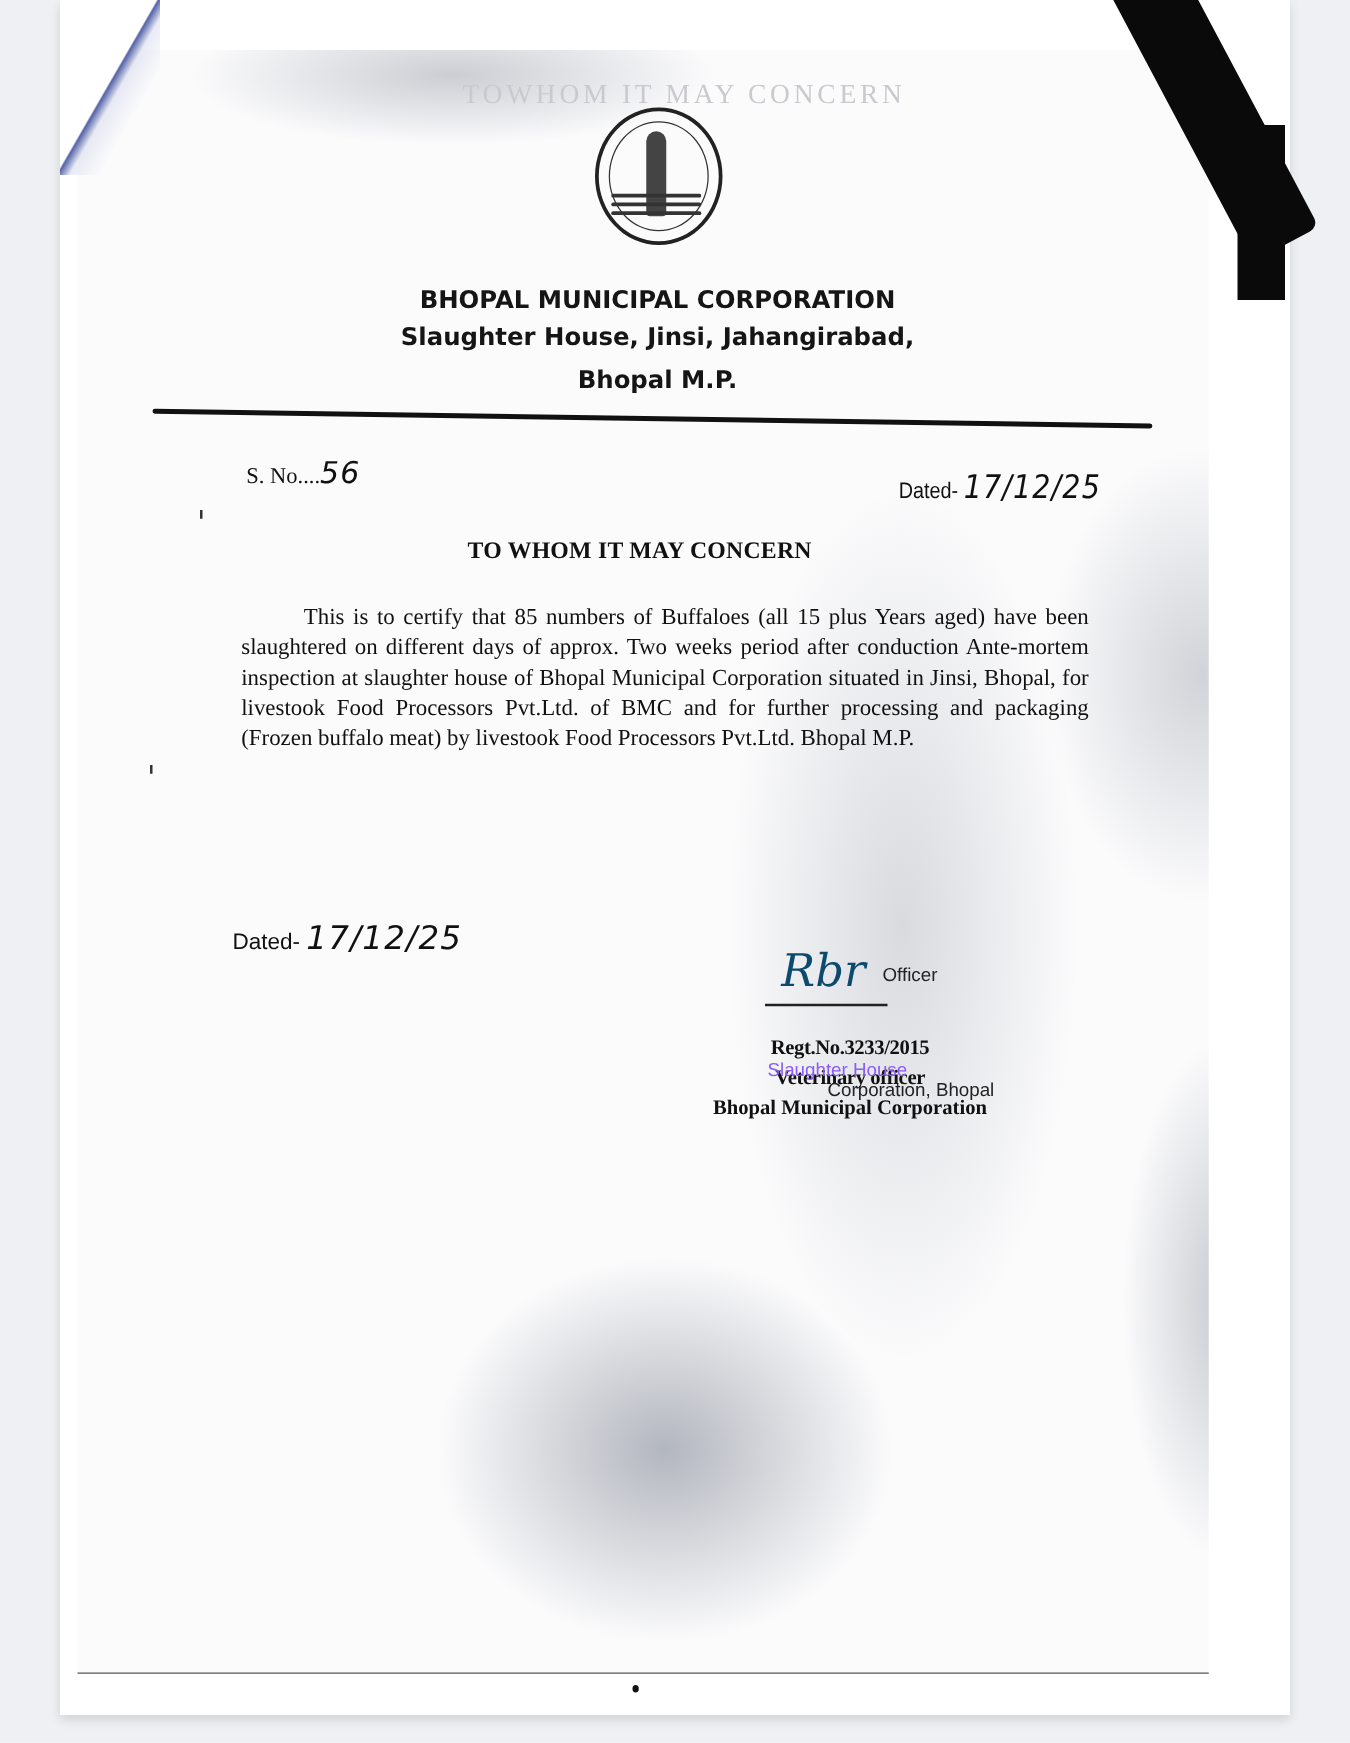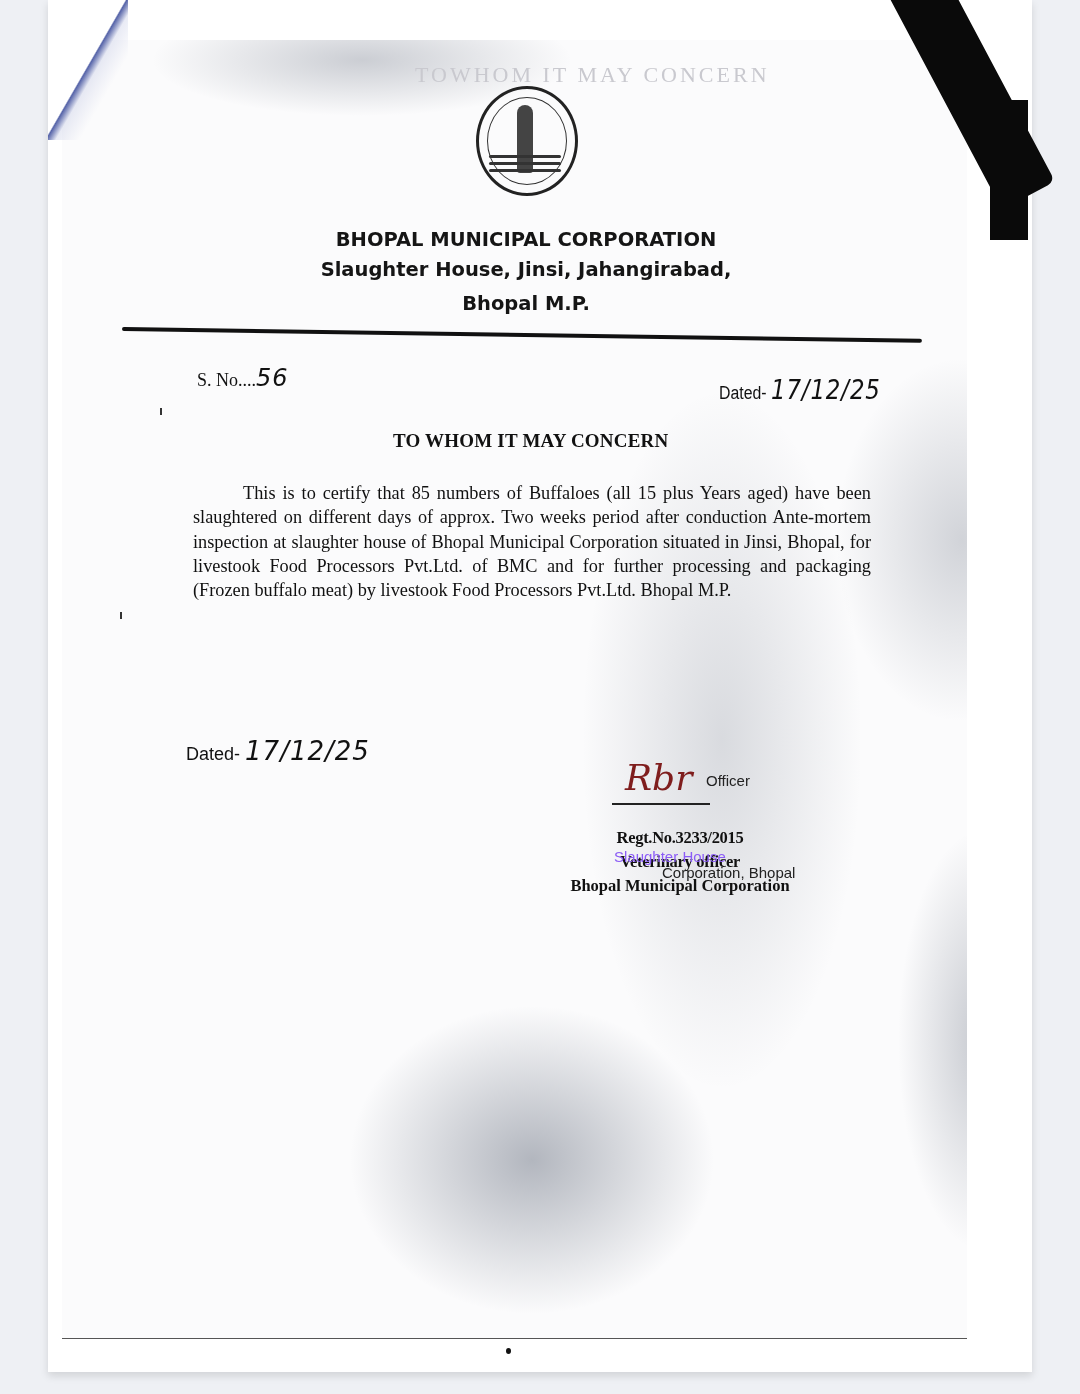--- a/index.html
+++ b/index.html
@@ -37,44 +37,43 @@
   .emblem {
     position:absolute; left:476px; top:86px; width:96px; height:104px;
     border:3px solid #222; border-radius:50%;
   }
   .emblem .inner { position:absolute; left:8px; top:8px; right:8px; bottom:8px; border:1px solid #333; border-radius:50%; }
   .emblem .figure { position:absolute; left:38px; top:16px; width:16px; height:68px; background:#444; border-radius:8px 8px 3px 3px; }
   .emblem .wave { position:absolute; left:10px; width:72px; height:3px; background:#333; border-radius:2px; }
   .faded-header {
     position:absolute; left:370px; top:62px; font-size:22px; color:#c9c9cf; letter-spacing:3px;
     font-family:"Liberation Serif", serif;
-    margin-left:45px;
   }
   .hdr { position:absolute; left:0; width:1080px; text-align:center; font-family:"DejaVu Sans", sans-serif; font-weight:bold; color:#151515; }
   .hdr1 { top:228px; font-size:19.5px; left:-14px; }
   .hdr2 { top:258px; font-size:19.5px; left:-14px; }
   .hdr3 { top:292px; font-size:19.5px; left:-14px; }
   .rule {
     position:absolute; left:122px; top:327px; width:800px; height:4px; background:#111;
     transform:rotate(0.85deg); transform-origin:left center; border-radius:2px;
   }
   .sno { position:absolute; left:197px; top:364px; font-size:18px; }
   .hand { font-family:"DejaVu Sans", sans-serif; font-style:italic; font-weight:normal; font-size:24px; letter-spacing:1px; }
   .dated-top { position:absolute; left:719px; top:375px; font-size:18px; font-family:"Liberation Sans", sans-serif; transform:scaleX(0.88); transform-origin:left; }
   .dated-top .hand { font-size:26px; }
-  .title { position:absolute; left:393px; top:430px; font-size:19px; font-weight:bold; letter-spacing:0.2px; }
+  .title { position:absolute; left:374px; top:430px; font-size:19px; font-weight:bold; letter-spacing:0.2px; }
   .body {
     position:absolute; left:193px; top:481px; width:678px; font-size:18.3px; line-height:24.3px;
     text-align:justify;
   }
   .body p { margin:0; text-indent:50px; }
   .dated-bottom { position:absolute; left:186px; top:736px; font-size:18px; font-family:"Liberation Sans", sans-serif; }
   .dated-bottom .hand { font-size:26px; }
   .signature {
-    position:absolute; left:625px; top:757px; font-family:"DejaVu Serif", serif; font-style:italic; font-size:36px; color:#7f1d1d;
+    position:absolute; left:625px; top:757px; font-family:"DejaVu Serif", serif; font-style:italic; font-size:36px; color:#0c4a6e;
   }
   .sig-line { position:absolute; left:612px; top:803px; width:98px; height:2px; background:#222; }
   .sign-block { position:absolute; left:500px; top:826px; width:360px; text-align:center; font-weight:bold; font-size:16.5px; line-height:24px; }
   .sign-block .l1, .sign-block .l2 { letter-spacing:-0.3px; }
   .stamp-overlay { position:absolute; font-family:"Liberation Sans", sans-serif; font-size:15px; color:#222; font-weight:normal; }
   .bottom-dot { position:absolute; left:506px; top:1348px; width:5px; height:6px; background:#111; border-radius:50%; }
   .margin-tick { position:absolute; width:2px; height:7px; background:#333; }
 </style>
 </head>
 <body>

